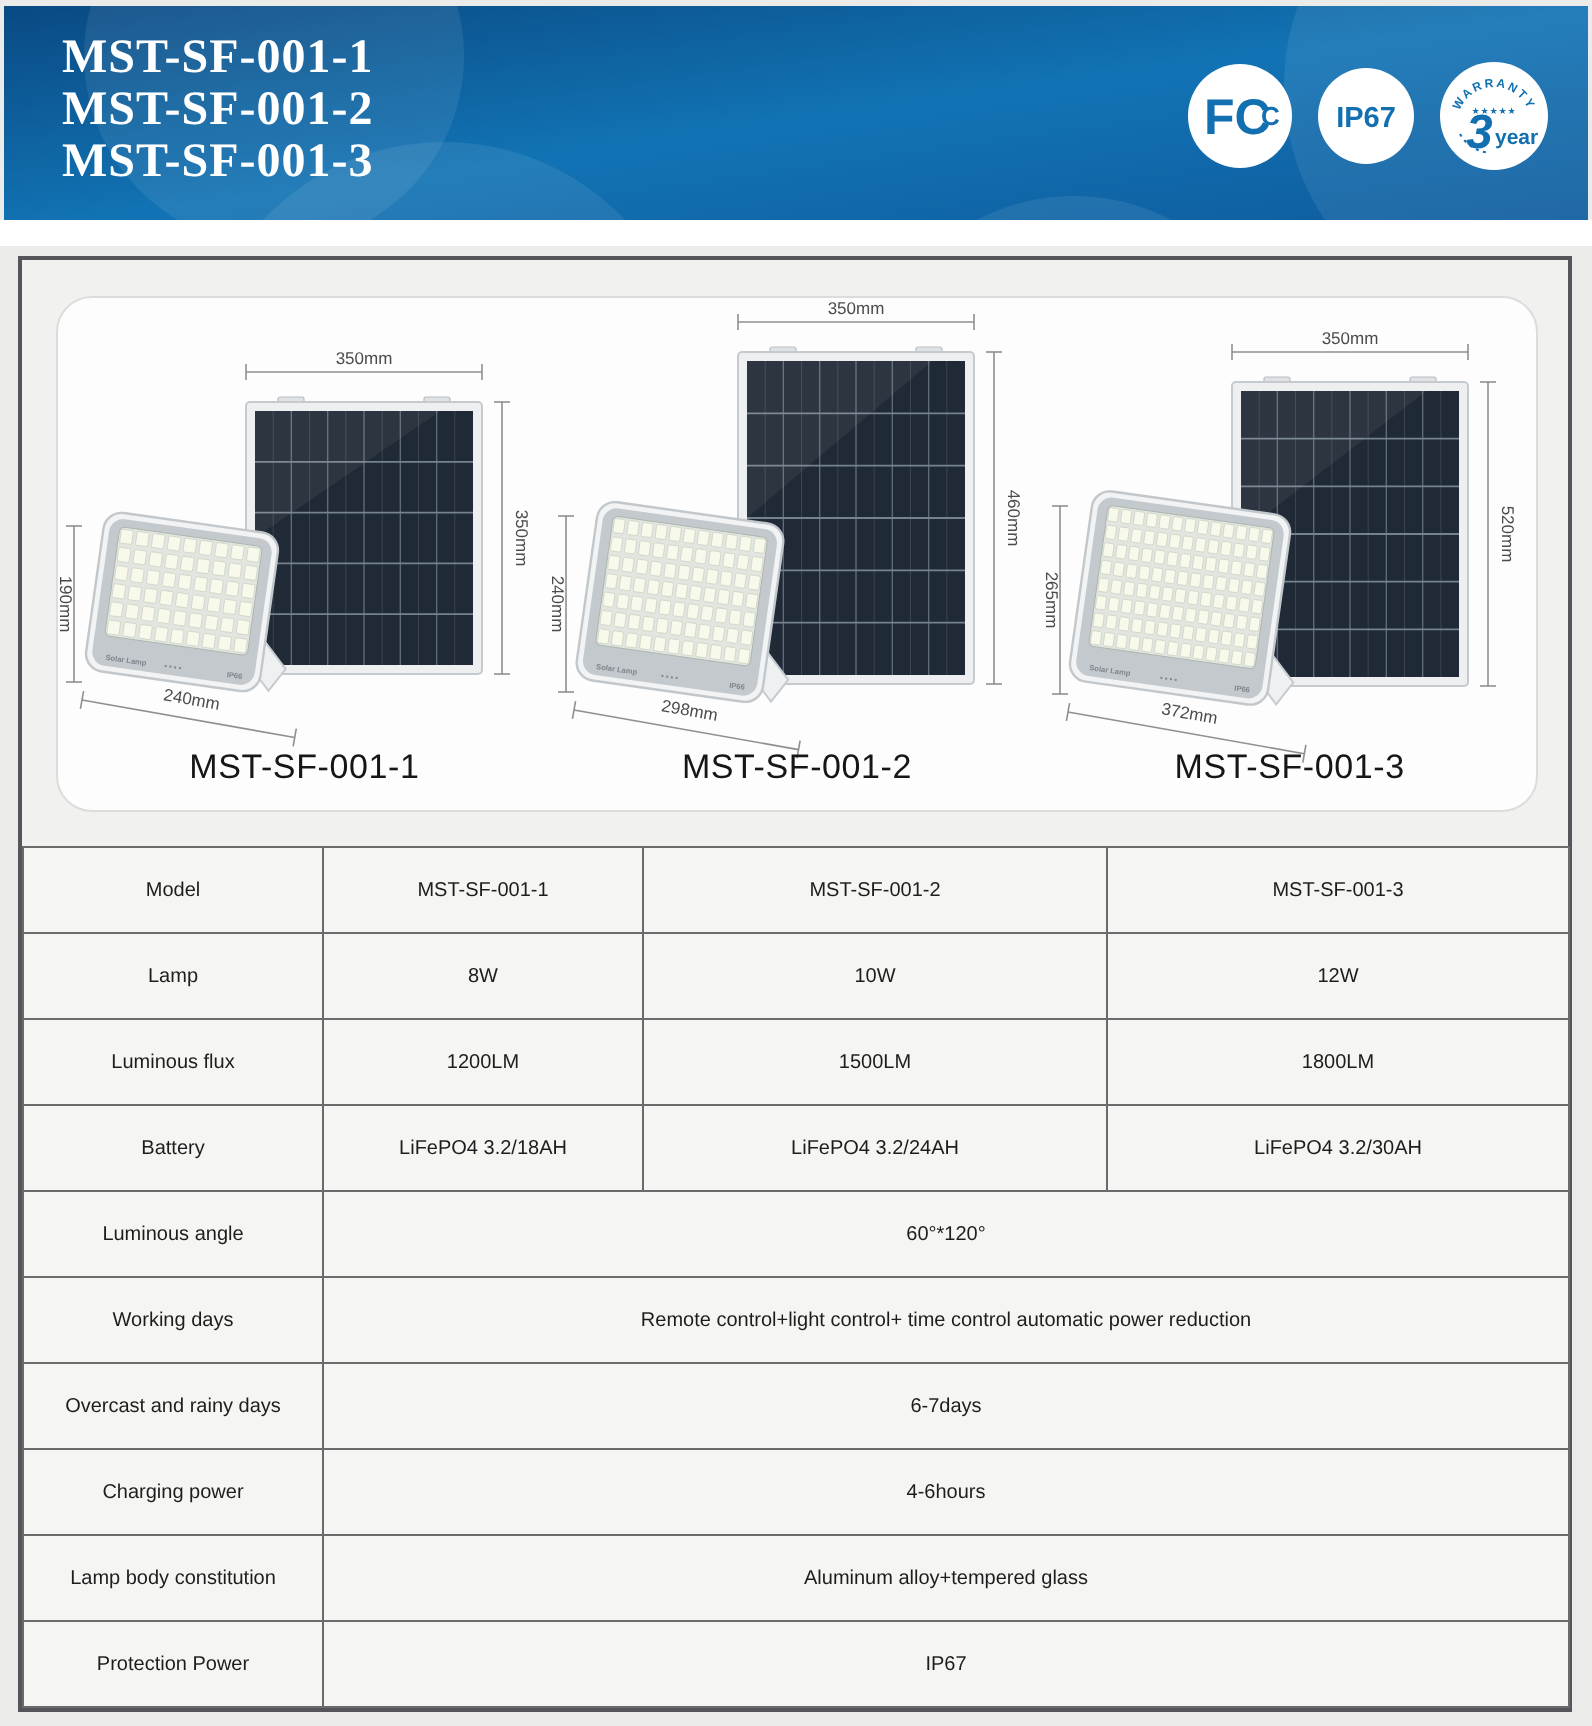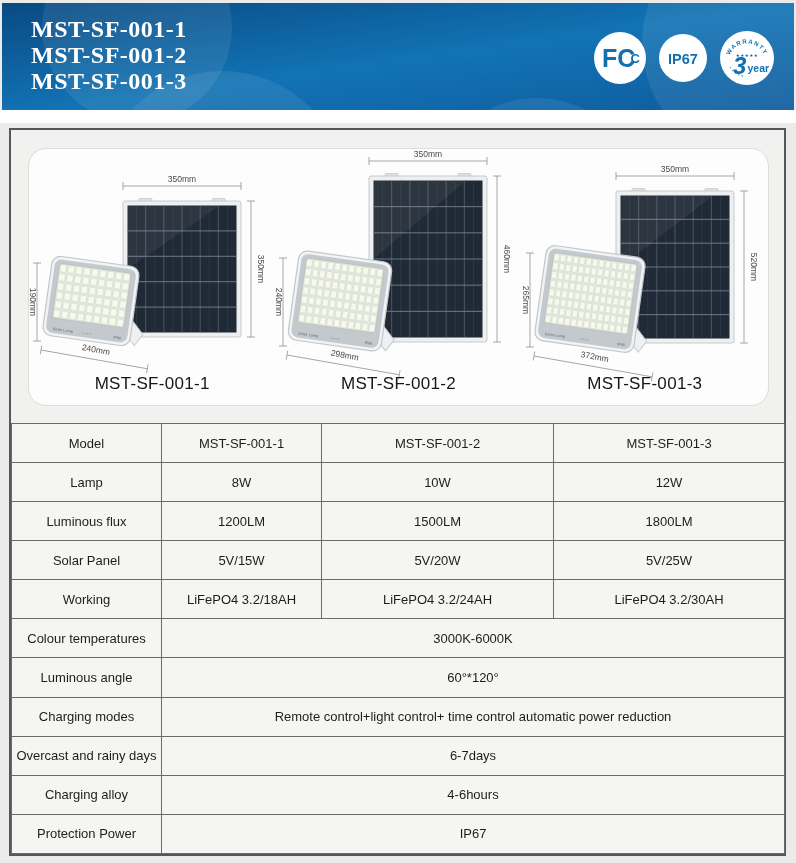--- a/index.html
+++ b/index.html
@@ -29,21 +29,21 @@
   .product-art{position:absolute;top:0;left:0;overflow:visible;}
   .product-caption{position:absolute;bottom:11px;width:100%;text-align:center;
                    font-size:17px;color:#161616;letter-spacing:0.3px;}
   .dim{font-size:8.5px;fill:#4b4b4b;font-family:"Liberation Sans",sans-serif;}
   .tiny{font-size:3.8px;fill:#7e868d;font-family:"Liberation Sans",sans-serif;}
 
   
   .spec-table{position:absolute;left:0;bottom:0;width:773px;height:431px;
               border-collapse:collapse;table-layout:fixed;}
   .spec-table td{border:1px solid #6b6b6b;background:#f5f5f3;text-align:center;
-                 vertical-align:middle;font-size:13px;color:#1d1d1d;padding:0 4px;
+                 vertical-align:middle;font-size:10px;color:#1d1d1d;padding:0 4px;
                  overflow:hidden;white-space:nowrap;}
 </style>
 </head>
 <body>
 
 <div class="page">
 
   <header class="banner">
     <div class="bubble b1"></div>
     <div class="bubble b2"></div>
@@ -527,50 +527,44 @@
             <td>10W</td>
             <td>12W</td>
           </tr>
           <tr>
             <td>Luminous flux</td>
             <td>1200LM</td>
             <td>1500LM</td>
             <td>1800LM</td>
           </tr>
           <tr>
-            <td>Solar Panel</td>
-            <td>5V/15W</td>
-            <td>5V/20W</td>
-            <td>5V/25W</td>
-          </tr>
-          <tr>
-            <td>Working</td>
+            <td>Battery</td>
             <td>LiFePO4 3.2/18AH</td>
             <td>LiFePO4 3.2/24AH</td>
             <td>LiFePO4 3.2/30AH</td>
           </tr>
           <tr>
-            <td>Colour temperatures</td>
-            <td colspan="3">3000K-6000K</td>
-          </tr>
-          <tr>
             <td>Luminous angle</td>
             <td colspan="3">60°*120°</td>
           </tr>
           <tr>
-            <td>Charging modes</td>
+            <td>Working days</td>
             <td colspan="3">Remote control+light control+ time control automatic power reduction</td>
           </tr>
           <tr>
             <td>Overcast and rainy days</td>
             <td colspan="3">6-7days</td>
           </tr>
           <tr>
-            <td>Charging alloy</td>
+            <td>Charging power</td>
             <td colspan="3">4-6hours</td>
+          </tr>
+          <tr>
+            <td>Lamp body constitution</td>
+            <td colspan="3">Aluminum alloy+tempered glass</td>
           </tr>
           <tr>
             <td>Protection Power</td>
             <td colspan="3">IP67</td>
           </tr>
         </tbody>
     </table>
 
   </section>
 </div>

